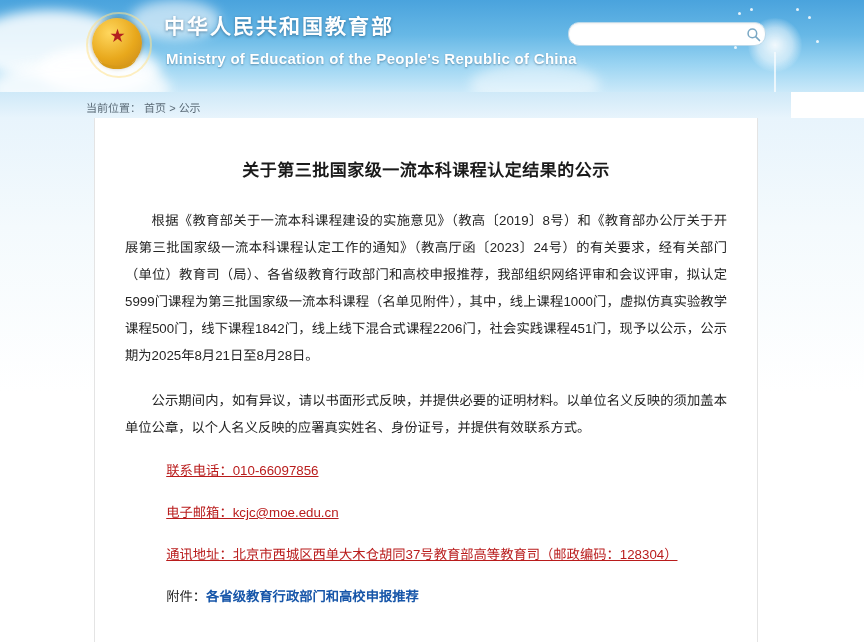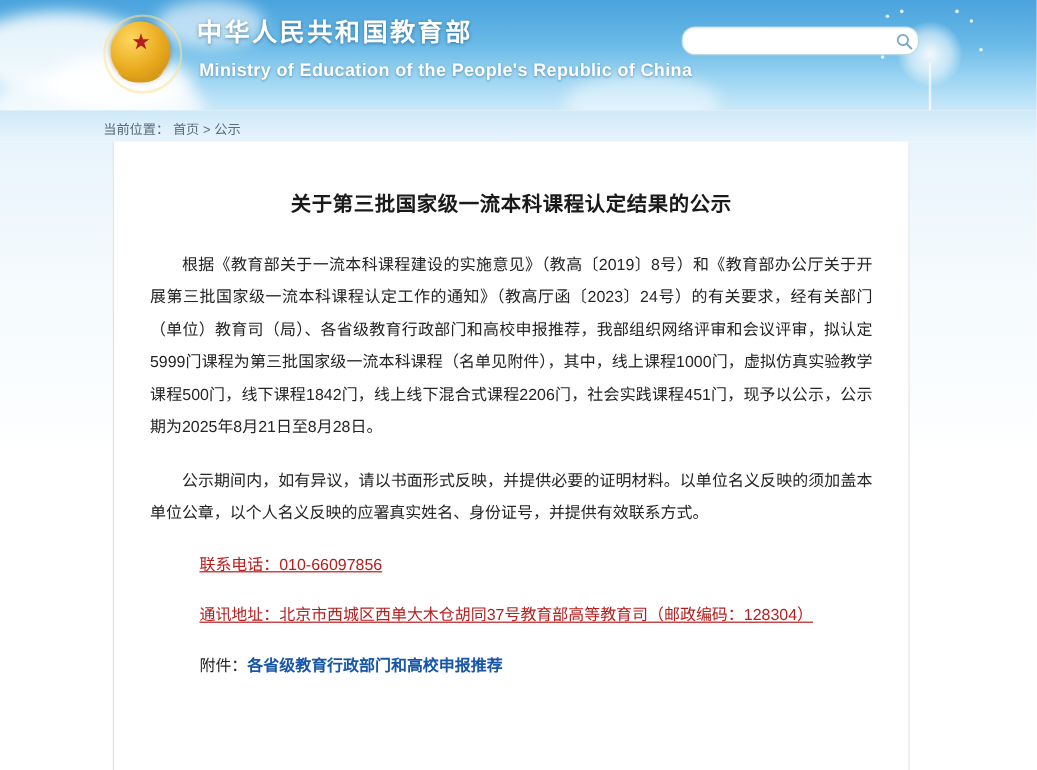--- a/index.html
+++ b/index.html
@@ -163,23 +163,24 @@
     display: flex;
     align-items: center;
     justify-content: center;
     padding: 0;
   }
   .search-btn svg { display: block; }
 
   
   .crumb-strip {
     position: relative;
-    width: 864px;
+    width: 776px;
     height: 26px;
     background: linear-gradient(180deg, #cfe9f8 0%, #e8f4fc 100%);
+    padding-left: 15px;
   }
   .crumb {
     position: absolute;
     left: 86px;
     top: 7px;
     font-size: 11px;
     color: #5b6b77;
   }
   .crumb a {
     color: #5b6b77;
@@ -302,20 +303,21 @@
 <div class="page-bg">
   <div class="content-card">
 
     <h1 class="doc-title">关于第三批国家级一流本科课程认定结果的公示</h1>
 
     <div class="doc-body">
       <p>根据《教育部关于一流本科课程建设的实施意见》（教高〔2019〕8号）和《教育部办公厅关于开展第三批国家级一流本科课程认定工作的通知》（教高厅函〔2023〕24号）的有关要求，经有关部门（单位）教育司（局）、各省级教育行政部门和高校申报推荐，我部组织网络评审和会议评审，拟认定5999门课程为第三批国家级一流本科课程（名单见附件），其中，线上课程1000门，虚拟仿真实验教学课程500门，线下课程1842门，线上线下混合式课程2206门，社会实践课程451门，现予以公示，公示期为2025年8月21日至8月28日。</p>
       <p>公示期间内，如有异议，请以书面形式反映，并提供必要的证明材料。以单位名义反映的须加盖本单位公章，以个人名义反映的应署真实姓名、身份证号，并提供有效联系方式。</p>
 
       <div class="info-line">联系电话：010-66097856</div>
+      <div class="info-line">电子邮箱：kcjc@moe.edu.cn</div>
       <div class="info-line">通讯地址：北京市西城区西单大木仓胡同37号教育部高等教育司（邮政编码：128304）</div>
 
       <div class="attach-line">
         <span>附件：</span><a href="#">各省级教育行政部门和高校申报推荐</a>
       </div>
 
     </div>
 
   </div>
 </div>

